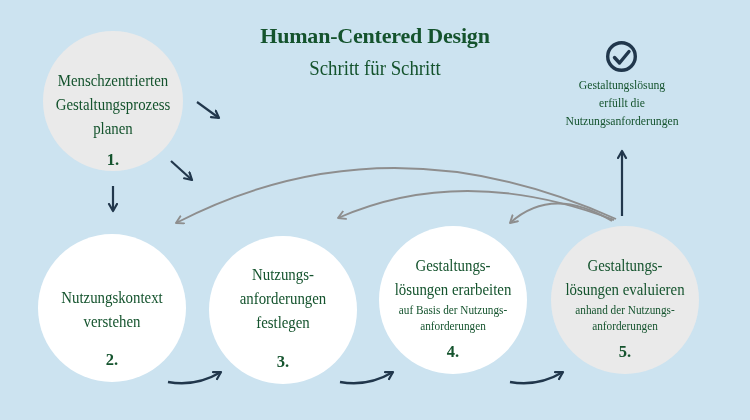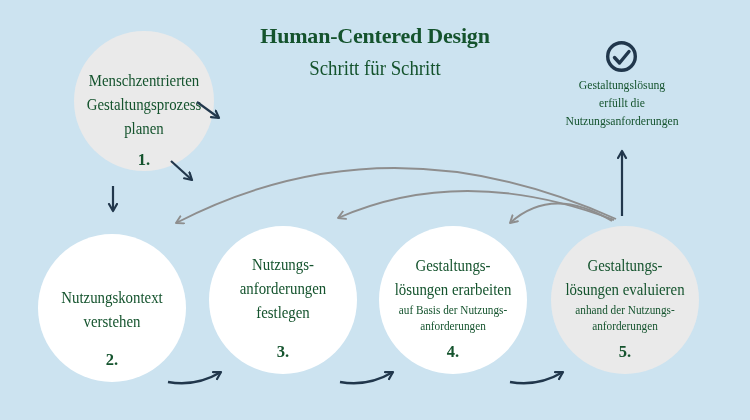--- a/index.html
+++ b/index.html
@@ -17,23 +17,23 @@
   }
   .title-sub{
     font-size:20px;font-weight:normal;line-height:24px;margin-top:7px;
     transform:scaleX(0.94);transform-origin:50% 50%;
   }
   .circle{
     position:absolute;border-radius:50%;text-align:center;
   }
   .circle.gray{background:#eaeaea;}
   .circle.white{background:#ffffff;}
-  .c1{left:43px;top:31px;width:140px;height:140px;margin-left:31px;}
+  .c1{left:43px;top:31px;width:140px;height:140px;}
   .c2{left:38px;top:234px;width:148px;height:148px;}
-  .c3{left:209px;top:226px;width:148px;height:148px;}
+  .c3{left:209px;top:236px;width:148px;height:148px;}
   .c4{left:379px;top:226px;width:148px;height:148px;}
   .c5{left:551px;top:226px;width:148px;height:148px;}
   .lines{
     position:absolute;left:0;width:100%;
     font-size:16.5px;line-height:24px;font-weight:normal;
     transform:scaleX(0.9);transform-origin:50% 50%;
   }
   .c1 .lines{top:38px;}
   .c2 .lines{top:52px;}
   .c3 .lines{top:27px;}

